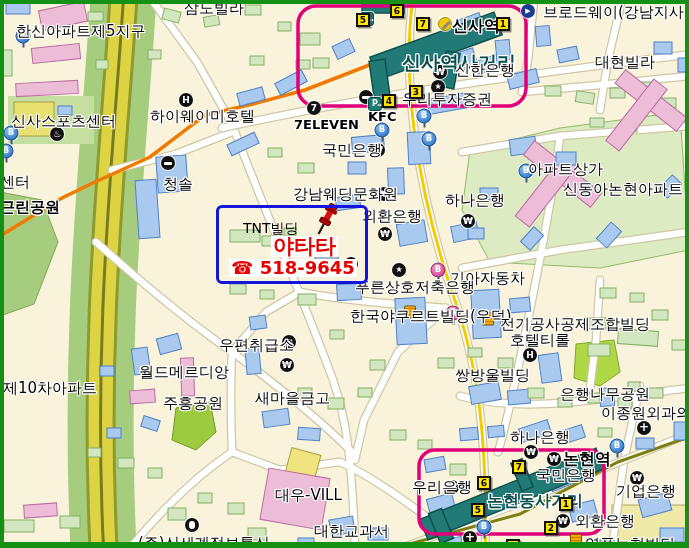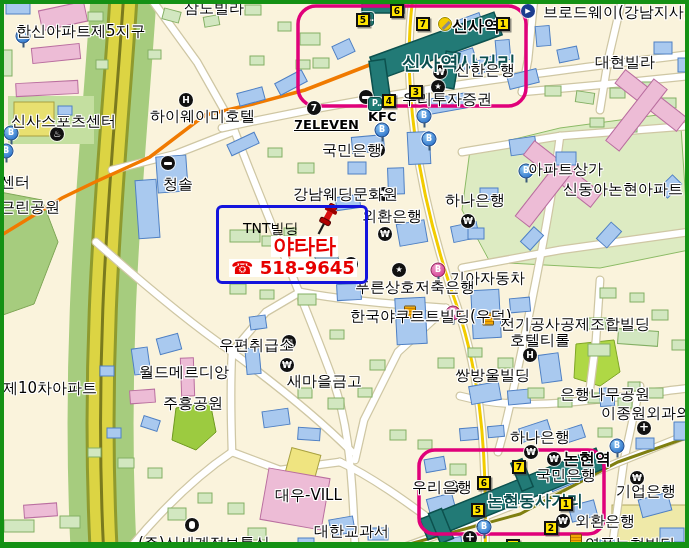--- a/index.html
+++ b/index.html
@@ -353,43 +353,43 @@
       <div class="lb" style="left: 184px; top: 1px;">삼도빌라</div>
       <div class="lb" style="left: 16px; top: 24px;">한신아파트제5지구</div>
       <div class="lb" style="left: 11px; top: 114px;">신사스포츠센터</div>
       <div class="lb" style="left: 150px; top: 109px;">하이웨이미호텔</div>
       <div class="lb xl" style="left: 370px; top: 53px;">신사역사거리</div>
       <div class="lb st" style="left: 452px; top: 18px;">신사역</div>
       <div class="lb" style="left: 543px; top: 5px;">브로드웨이(강남지사)</div>
       <div class="lb" style="left: 595px; top: 55px;">대현빌라</div>
       <div class="lb" style="left: 455px; top: 63px;">신한은행</div>
       <div class="lb" style="left: 402px; top: 92px;">우리투자증권</div>
-      <div class="lb latin" style="left: 294px; top: 118px; text-decoration: underline;">7ELEVEN</div>
+      <div class="lb latin" style="left: 294px; top: 118px;">7ELEVEN</div>
       <div class="lb latin" style="left: 352px; top: 110px; margin-left: 16px;">KFC</div>
       <div class="lb" style="left: 322px; top: 143px;">국민은행</div>
       <div class="lb" style="left: 163px; top: 177px;">청솔</div>
       <div class="lb" style="left: 293px; top: 187px;">강남웨딩문화원</div>
       <div class="lb" style="left: 362px; top: 209px;">외환은행</div>
       <div class="lb" style="left: 445px; top: 193px;">하나은행</div>
       <div class="lb" style="left: 528px; top: 162px;">아파트상가</div>
       <div class="lb" style="left: 563px; top: 182px;">신동아논현아파트</div>
       <div class="lb" style="left: 450px; top: 271px;">기아자동차</div>
       <div class="lb" style="left: 355px; top: 280px;">푸른상호저축은행</div>
       <div class="lb" style="left: 350px; top: 309px;">한국야쿠르트빌딩(우덕)</div>
       <div class="lb" style="left: 500px; top: 317px;">전기공사공제조합빌딩</div>
       <div class="lb" style="left: 510px; top: 333px;">호텔티롤</div>
       <div class="lb" style="left: 560px; top: 355px; margin-top: 32px;">은행나무공원</div>
       <div class="lb" style="left: 455px; top: 368px;">쌍방울빌딩</div>
       <div class="lb" style="left: 219px; top: 338px;">우편취급소</div>
-      <div class="lb" style="left: 255px; top: 374px; margin-left: 32px;">새마을금고</div>
+      <div class="lb" style="left: 255px; top: 391px;">새마을금고</div>
       <div class="lb" style="left: 139px; top: 365px;">월드메르디앙</div>
       <div class="lb" style="left: 163px; top: 396px;">주흥공원</div>
       <div class="lb" style="left: -12px; top: 381px;">트제10차아파트</div>
       <div class="lb" style="left: 0px; top: 175px;">센터</div>
-      <div class="lb" style="left: 0px; top: 200px;">근린공원</div>
+      <div class="lb" style="left: 0px; top: 200px; font-weight: bold;">근린공원</div>
       <div class="lb" style="left: 275px; top: 488px;">대우-VILL</div>
       <div class="lb" style="left: 314px; top: 524px;">대한교과서</div>
       <div class="lb" style="left: 138px; top: 536px;">(주)신세계정보통신</div>
       <div class="lb" style="left: 412px; top: 480px;">우리은행</div>
       <div class="lb big" style="left: 487px; top: 493px;">논현동사거리</div>
       <div class="lb" style="left: 510px; top: 430px;">하나은행</div>
       <div class="lb st" style="left: 563px; top: 451px;">논현역</div>
       <div class="lb" style="left: 536px; top: 468px;">국민은행</div>
       <div class="lb" style="left: 616px; top: 484px;">기업은행</div>
       <div class="lb" style="left: 575px; top: 514px;">외환은행</div>

